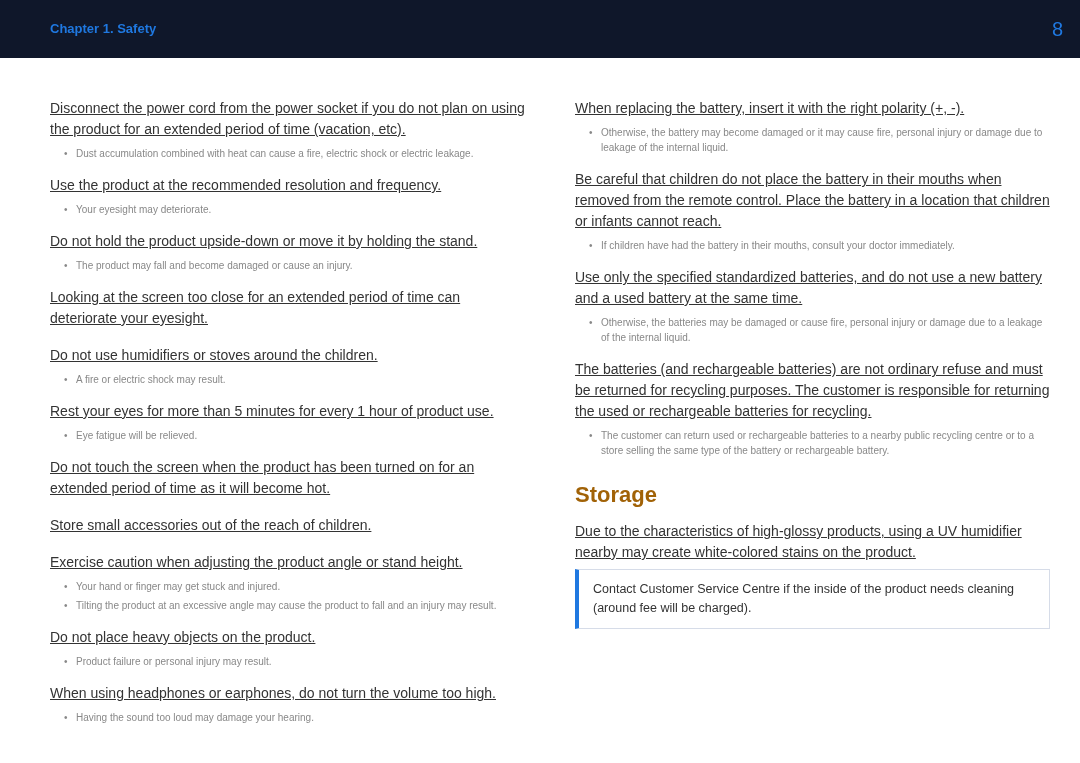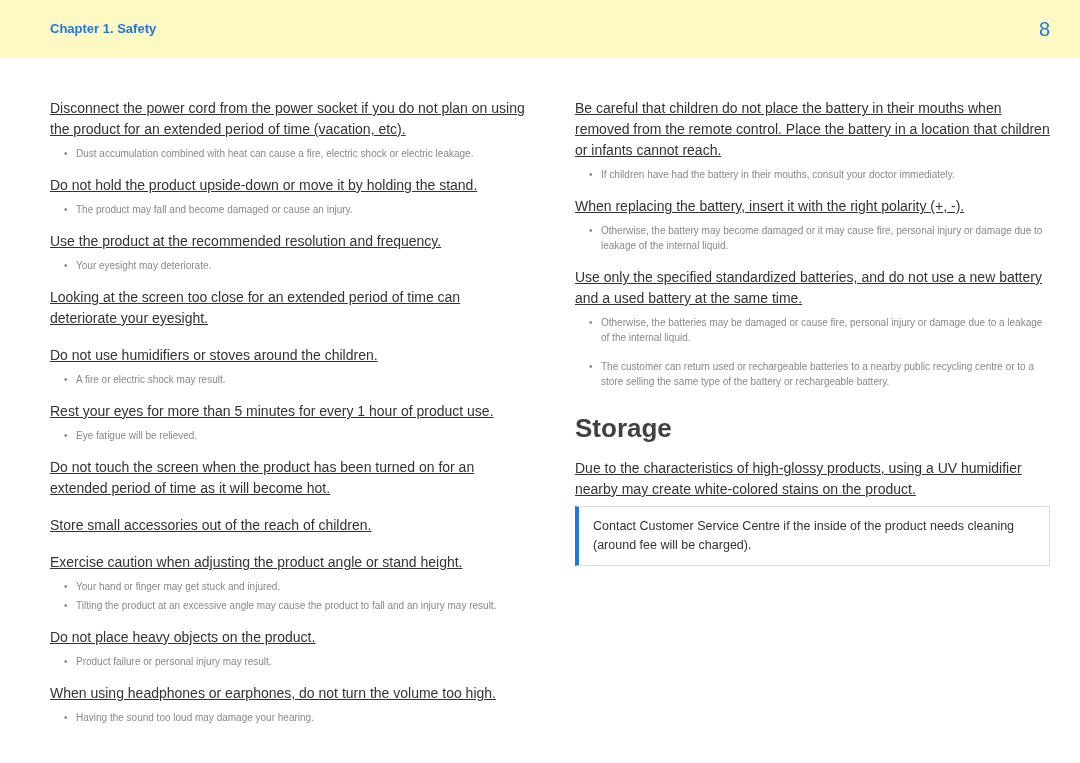--- a/index.html
+++ b/index.html
@@ -7,22 +7,22 @@
       font-family: Arial, Helvetica, sans-serif;
       font-size: 13px;
       line-height: 1.5;
       color: #333;
       background: #fff;
       width: 1080px;
       height: 763px;
       overflow: hidden;
     }
     .header {
-      background: #fef9c3;
-      padding: 14px 30px 14px 50px;
+      background: #0f172a;
+      padding: 14px 17px 14px 50px;
       display: flex;
       justify-content: space-between;
       align-items: center;
     }
     .chapter-title {
       color: #1f78e0;
       font-weight: 600;
       font-size: 13px;
     }
     .page-number {
@@ -60,22 +60,22 @@
     .bullet-list li::before {
       content: "•";
       position: absolute;
       left: 0;
       top: 0;
       color: #888;
     }
     .block { margin-bottom: 14px; }
     .block.no-list { margin-bottom: 16px; }
     .section-heading {
-      color: #404040;
-      font-size: 26px;
+      color: #a16207;
+      font-size: 22px;
       font-weight: 600;
       margin-top: 20px;
       margin-bottom: 10px;
     }
     .note-box {
       border: 1px solid #d6dce8;
       border-left: 4px solid #1f78e0;
       padding: 10px 14px;
       font-size: 12.5px;
       color: #333;
@@ -93,29 +93,29 @@
 
 <div class="content">
   <div class="column" id="col-left">
       <div class="block">
         <p class="para">Disconnect the power cord from the power socket if you do not plan on using the product for an extended period of time (vacation, etc).</p>
         <ul class="bullet-list">
           <li>Dust accumulation combined with heat can cause a fire, electric shock or electric leakage.</li>
         </ul>
       </div>
       <div class="block">
+        <p class="para">Use the product at the recommended resolution and frequency.</p>
+        <ul class="bullet-list">
+          <li>Your eyesight may deteriorate.</li>
+        </ul>
+      </div>
+      <div class="block">
         <p class="para">Do not hold the product upside-down or move it by holding the stand.</p>
         <ul class="bullet-list">
           <li>The product may fall and become damaged or cause an injury.</li>
-        </ul>
-      </div>
-      <div class="block">
-        <p class="para">Use the product at the recommended resolution and frequency.</p>
-        <ul class="bullet-list">
-          <li>Your eyesight may deteriorate.</li>
         </ul>
       </div>
       <div class="block no-list">
         <p class="para">Looking at the screen too close for an extended period of time can deteriorate your eyesight.</p>
       </div>
       <div class="block">
         <p class="para">Do not use humidifiers or stoves around the children.</p>
         <ul class="bullet-list">
           <li>A fire or electric shock may result.</li>
         </ul>
@@ -148,38 +148,39 @@
       <div class="block">
         <p class="para">When using headphones or earphones, do not turn the volume too high.</p>
         <ul class="bullet-list">
           <li>Having the sound too loud may damage your hearing.</li>
         </ul>
       </div>
     </div>
   <div class="column" id="col-right">
     <div id="right-blocks">
         <div class="block">
+          <p class="para">When replacing the battery, insert it with the right polarity (+, -).</p>
+          <ul class="bullet-list">
+            <li>Otherwise, the battery may become damaged or it may cause fire, personal injury or damage due to leakage of the internal liquid.</li>
+          </ul>
+        </div>
+        <div class="block">
           <p class="para">Be careful that children do not place the battery in their mouths when removed from the remote control. Place the battery in a location that children or infants cannot reach.</p>
           <ul class="bullet-list">
             <li>If children have had the battery in their mouths, consult your doctor immediately.</li>
-          </ul>
-        </div>
-        <div class="block">
-          <p class="para">When replacing the battery, insert it with the right polarity (+, -).</p>
-          <ul class="bullet-list">
-            <li>Otherwise, the battery may become damaged or it may cause fire, personal injury or damage due to leakage of the internal liquid.</li>
           </ul>
         </div>
         <div class="block">
           <p class="para">Use only the specified standardized batteries, and do not use a new battery and a used battery at the same time.</p>
           <ul class="bullet-list">
             <li>Otherwise, the batteries may be damaged or cause fire, personal injury or damage due to a leakage of the internal liquid.</li>
           </ul>
         </div>
         <div class="block">
+          <p class="para">The batteries (and rechargeable batteries) are not ordinary refuse and must be returned for recycling purposes. The customer is responsible for returning the used or rechargeable batteries for recycling.</p>
           <ul class="bullet-list">
             <li>The customer can return used or rechargeable batteries to a nearby public recycling centre or to a store selling the same type of the battery or rechargeable battery.</li>
           </ul>
         </div>
       </div>
     <h2 class="section-heading">Storage</h2>
     <p class="para">Due to the characteristics of high-glossy products, using a UV humidifier nearby may create white-colored stains on the product.</p>
     <div class="note-box">Contact Customer Service Centre if the inside of the product needs cleaning (around fee will be charged).</div>
   </div>
 </div>

